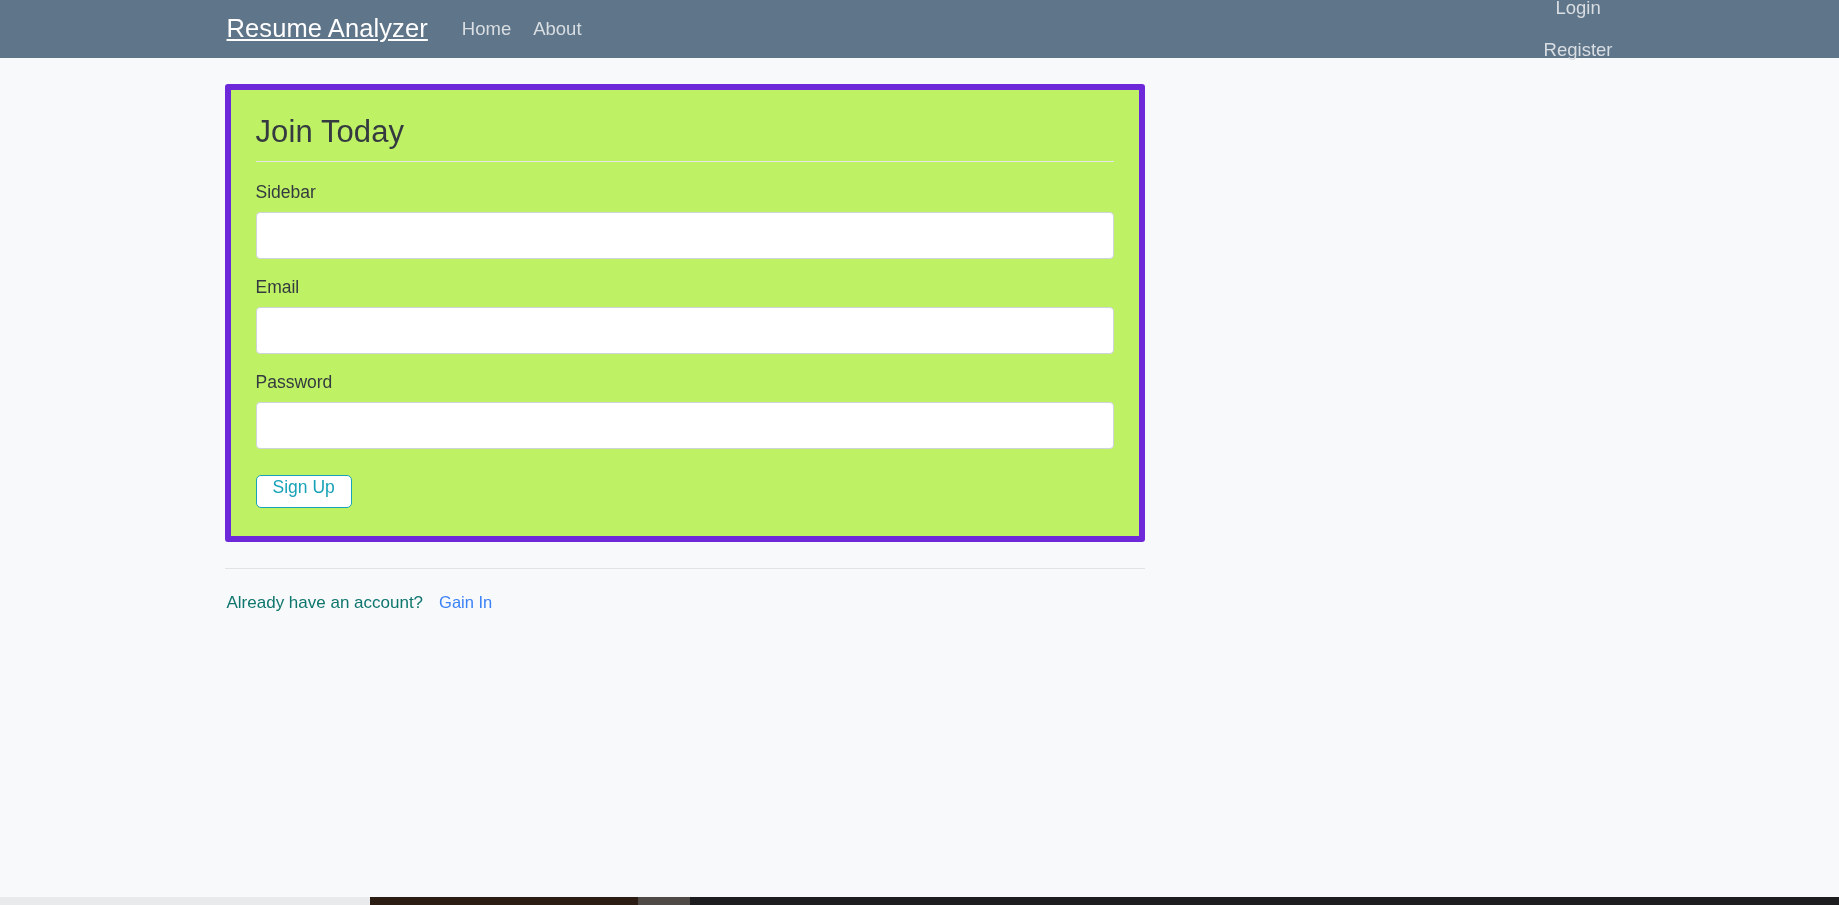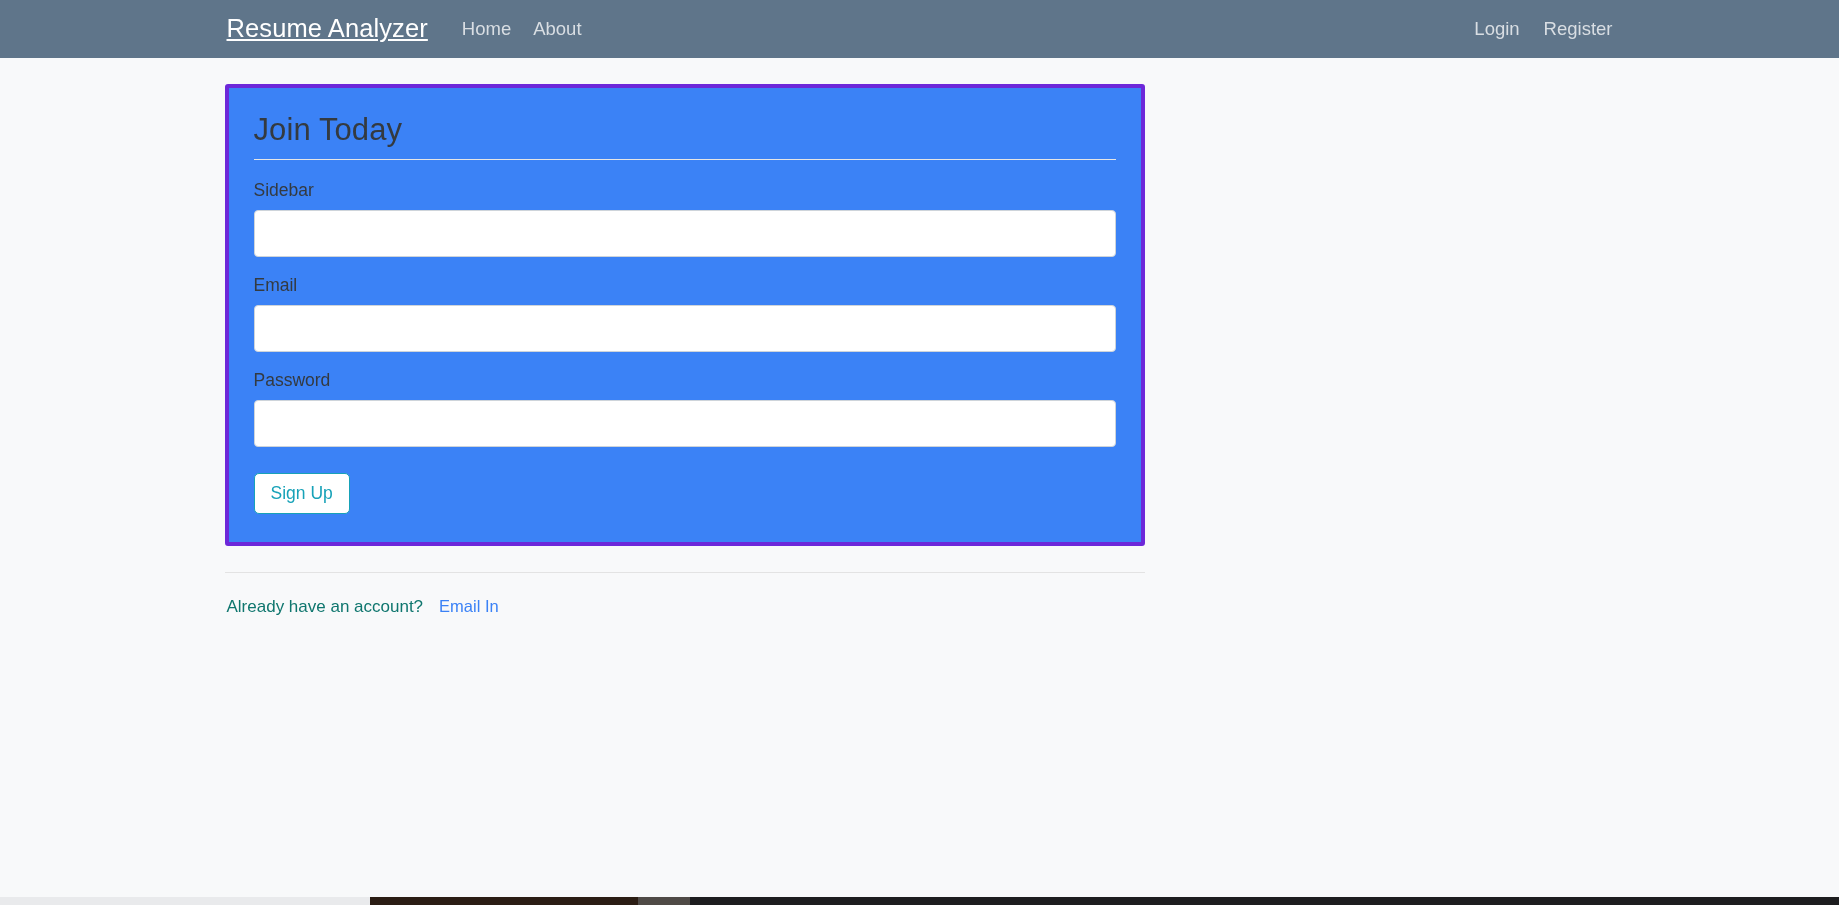--- a/index.html
+++ b/index.html
@@ -51,38 +51,39 @@
     font-size: 18.5px;
     text-decoration: none;
     line-height: 1;
     white-space: nowrap;
   }
   .nav-spacer { flex: 1 1 auto; }
   .nav-right {
     display: flex;
     align-items: center;
     gap: 24px;
+    flex-direction: column;
   }
 
   
   .page {
     width: 1390px;
     margin: 0 auto;
     padding-top: 26px;
     display: flex;
     align-items: flex-start;
     gap: 40px;
   }
   .col-main { width: 920px; flex: 0 0 920px; }
   .col-side { width: 430px; flex: 0 0 430px; }
 
   
   .content-section {
-    background: #3b82f6;
-    border: 4px solid #6d28d9;
+    background: #bef264;
+    border: 6px solid #6d28d9;
     border-radius: 3px;
     padding: 24px 25px 28px 25px;
   }
   .form-legend {
     font-size: 31px;
     font-weight: 400;
     color: #343a40;
     margin: 0;
     padding: 0 0 11px 0;
     border-bottom: 1px solid #e6e6e6;
@@ -113,21 +114,21 @@
   }
   .btn-signup {
     margin-top: 8px;
     display: inline-block;
     background: #ffffff;
     color: #17a2b8;
     border: 1px solid #17a2b8;
     border-radius: 5px;
     font-size: 17.5px;
     font-family: "Liberation Sans", sans-serif;
-    padding: 8px 16px 9px 16px;
+    padding: 0 16px 9px 16px;
     line-height: 1.3;
     cursor: pointer;
   }
 
   
   .border-top {
     border-top: 1px solid #e3e3e3;
     padding-top: 23px;
     margin-top: 26px;
     padding-left: 2px;
@@ -236,21 +237,21 @@
             <input class="form-control" type="password" placeholder="" style="">
           </div>
 
 
           <button type="button" class="btn-signup">Sign Up</button>
         </div>
       </form>
     </div>
 
     <div class="border-top">
-      <span class="muted-text">Already have an account?</span><a class="link-signin" href="#">Email In</a>
+      <span class="muted-text">Already have an account?</span><a class="link-signin" href="#">Gain In</a>
     </div>
 
   </div>
 
 
 </div>
 
 <div class="taskbar-sliver">
   <div class="tb-seg" style="width:370px;background:#e9eaec;"></div>
   <div class="tb-seg" style="width:268px;background:#2b1d14;"></div>

